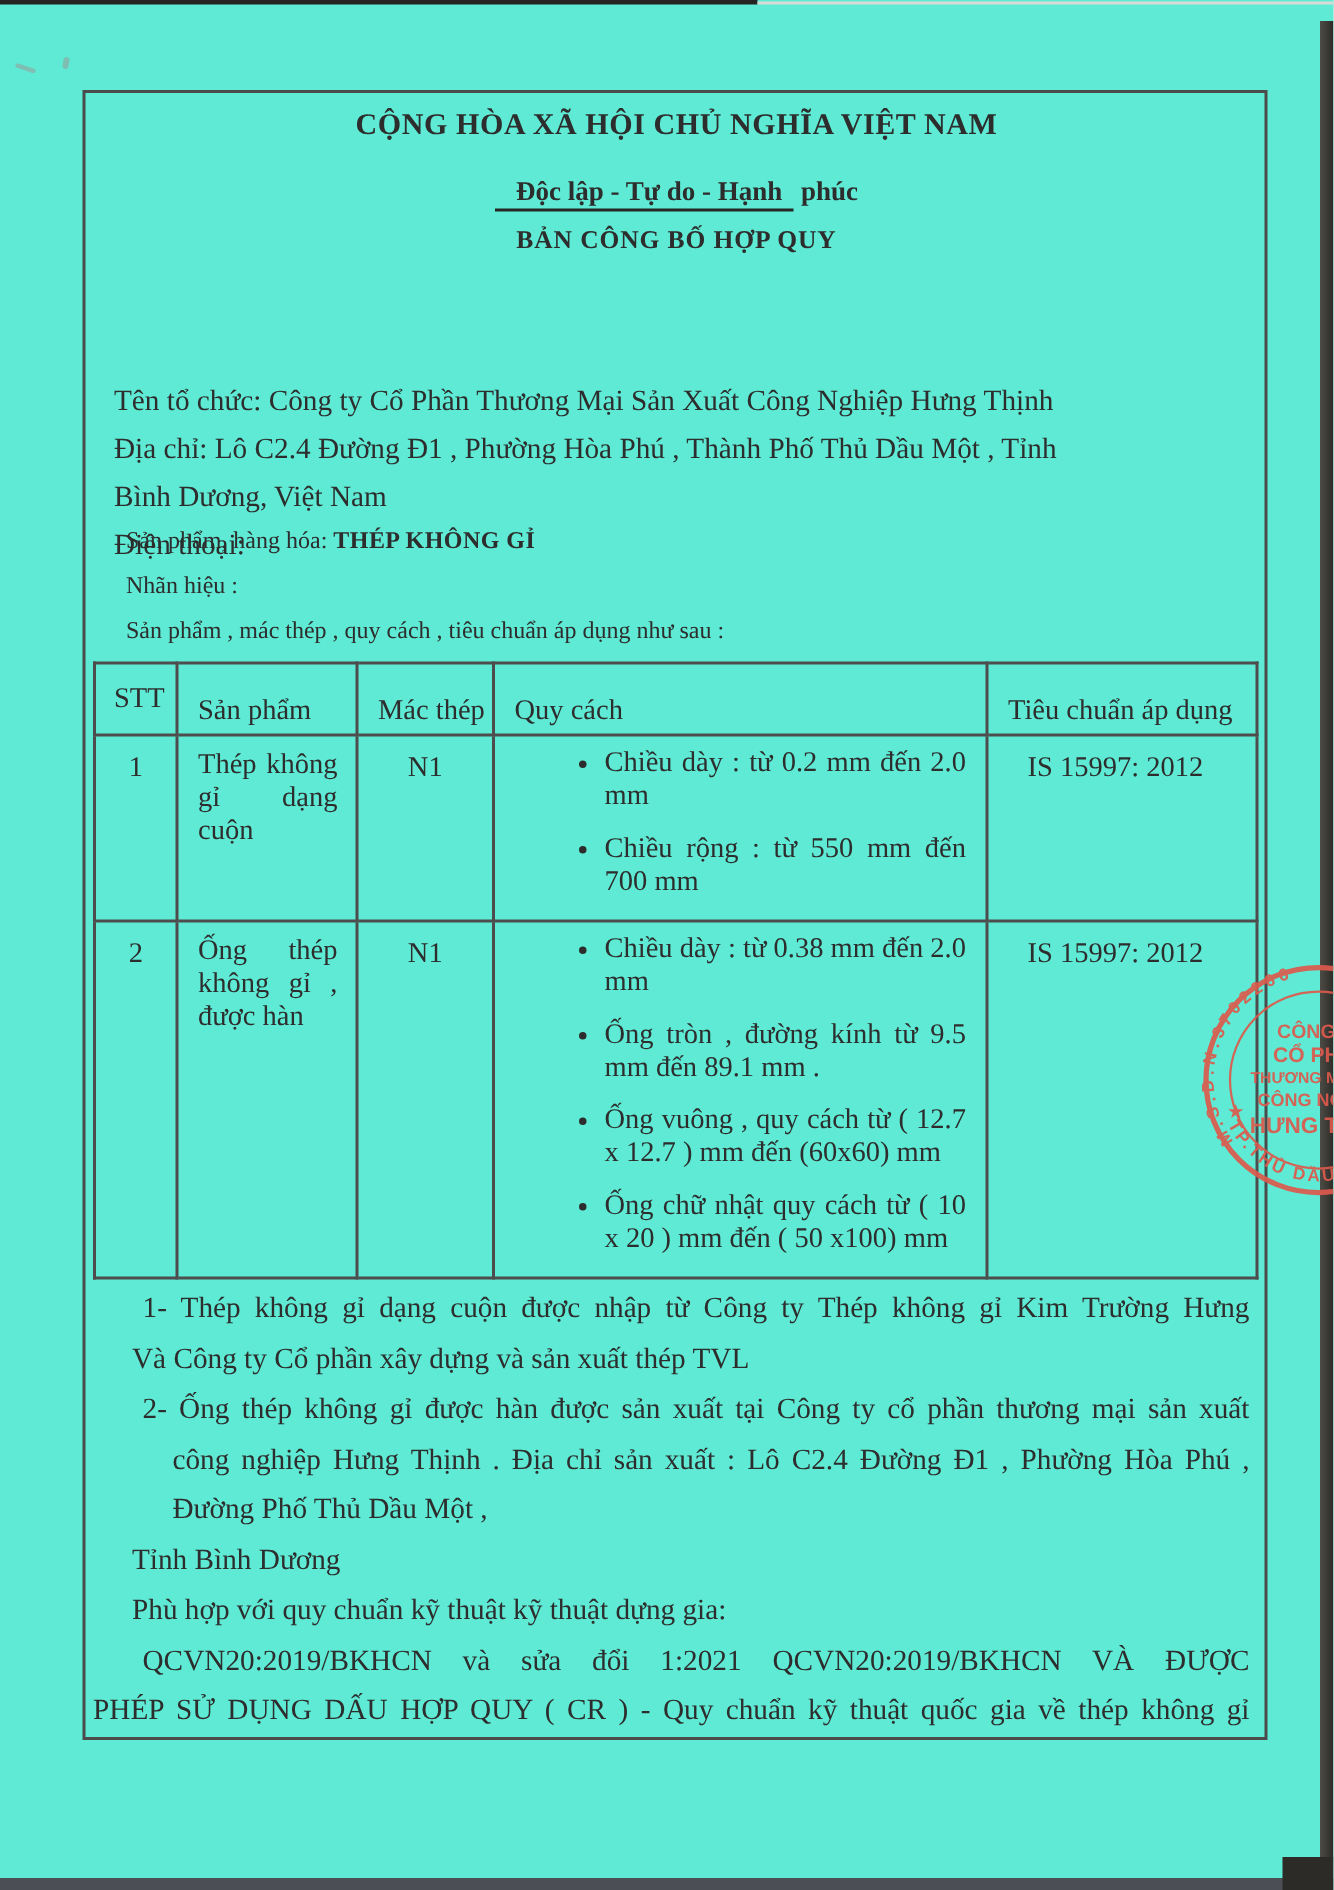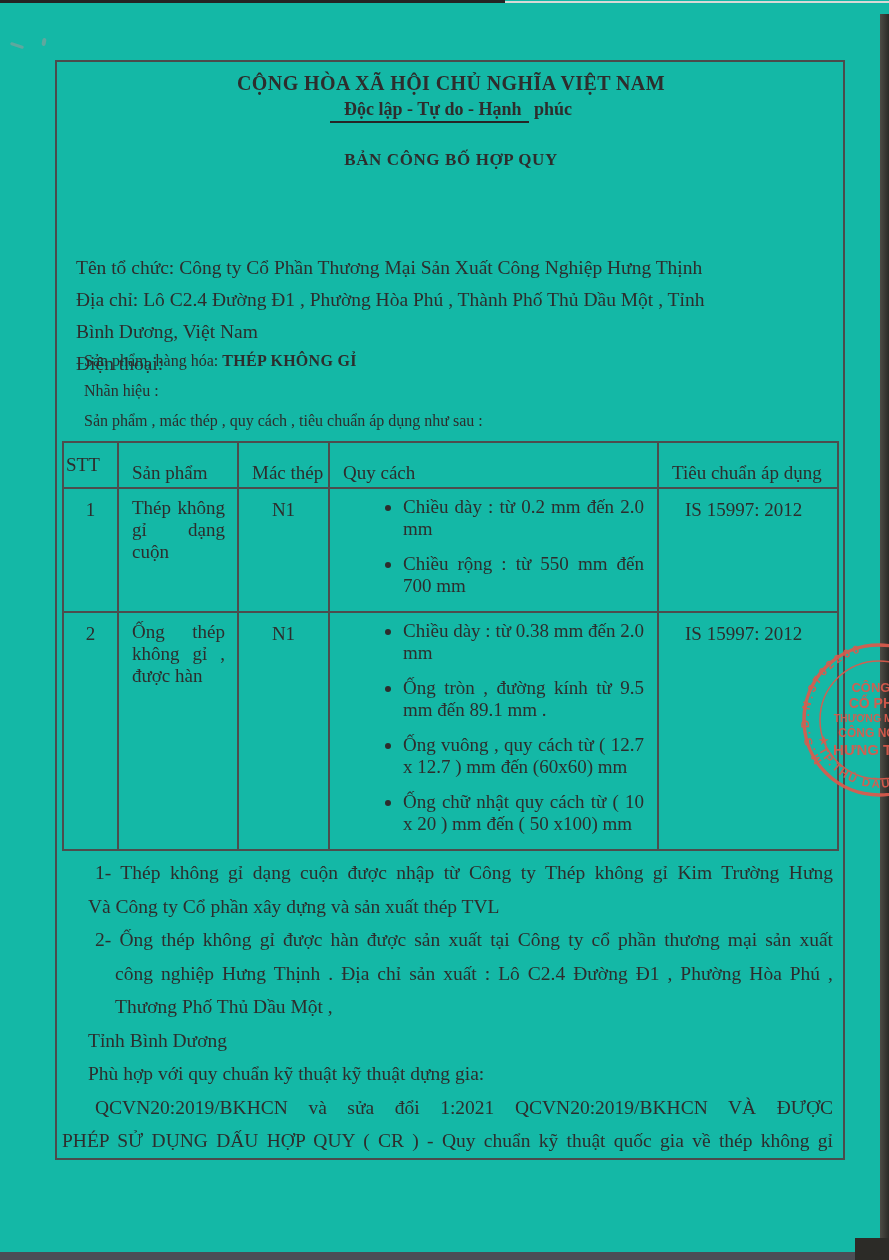--- a/index.html
+++ b/index.html
@@ -1,50 +1,50 @@
 <!DOCTYPE html>
 <html><head>
 <meta charset="utf-8">
 <style>
   html,body{margin:0;padding:0;background:#e9e9e7;}
   .page{
     position:relative;width:889px;height:1260px;overflow:hidden;
-    background:#14b8a6;
+    background:#5eead4;
     font-family:"Liberation Serif","DejaVu Serif",serif;
     color:#2d2d2d;
   }
   
   .edge-top-left{position:absolute;top:0;left:0;width:505px;height:3px;background:#242424;}
   .edge-top-right{position:absolute;top:1px;left:505px;right:0;height:2px;background:#d9d9d6;}
   .edge-right{position:absolute;top:14px;right:0;width:9px;height:1246px;background:linear-gradient(to left,#2c2b27,#4d4b45);}
   .edge-bottom{position:absolute;left:0;bottom:0;width:100%;height:8px;background:#4b4e55;}
   .edge-bottom-right{position:absolute;right:0;bottom:0;width:34px;height:22px;background:#2c2b27;}
   .smudge{position:absolute;background:#9a9a98;opacity:.55;border-radius:2px;}
 
   
   .frame{position:absolute;left:55px;top:60px;width:790px;height:1100px;border:2px solid #4b4b4b;box-sizing:border-box;}
 
   .center{text-align:center;}
   .abs{position:absolute;}
 
   .nat-line1{left:56px;top:72px;width:790px;font-size:20px;font-weight:bold;letter-spacing:.4px;}
-  .nat-line2{left:56px;top:99px;width:790px;font-size:18px;font-weight:bold;}
+  .nat-line2{left:56px;top:117px;width:790px;font-size:18px;font-weight:bold;}
   .nat-line2 .ul{border-bottom:2px solid #262626;padding:0 8px 2px 14px;}
   .doc-title{left:56px;top:150px;width:790px;font-size:17px;font-weight:bold;letter-spacing:.6px;}
   .doc-number{left:56px;top:191px;width:790px;font-size:19.5px;}
 
   .org-block{left:76px;top:220px;width:758px;font-size:19.5px;line-height:32px;margin-top:32px;}
   .product-block{left:84px;top:346px;width:750px;font-size:16px;line-height:30px;}
   .product-block .bold{font-weight:bold;letter-spacing:.3px;}
 
   
   table.spec{position:absolute;left:62px;top:441px;width:775px;border-collapse:collapse;table-layout:fixed;font-size:19px;}
   table.spec th,table.spec td{border:2px solid #4d4d4d;font-weight:normal;box-sizing:border-box;}
   table.spec th{height:46px;vertical-align:middle;text-align:left;padding:16px 0 0 13px;}
-  table.spec th.c-stt{text-align:left;padding:2px;border-radius:14px;}
+  table.spec th.c-stt{text-align:left;padding:12px;border-radius:14px;}
   table.spec td{vertical-align:top;}
   td.stt{text-align:center;padding-top:10px;}
   td.sanpham{padding:8px 12px 0 13px;text-align:justify;}
   td.mac{text-align:center;padding-top:10px;}
   td.quycach ul{margin:6px 0 0 0;padding:0 8px 0 72px;}
   td.quycach li{margin-bottom:13px;text-align:justify;padding-right:4px;}
   td.tieuchuan{padding:10px 4px 0 26px;}
   tr.r1 td{height:94px;}
   tr.r2 td{height:235px;}
 
@@ -136,21 +136,21 @@
       <td class="tieuchuan">IS 15997: 2012</td>
     </tr>
   </tbody>
     </table>
 
   <div class="notes">
     <div class="pl33 just">1-  Thép không gỉ dạng cuộn được nhập từ Công ty Thép không gỉ Kim Trường Hưng</div>
     <div class="pl26">Và Công ty Cổ phần xây dựng và sản xuất thép TVL</div>
     <div class="pl33 just">2-  Ống thép không gỉ được hàn được sản xuất tại Công ty cổ phần thương mại sản xuất</div>
     <div class="pl53 just">công nghiệp Hưng Thịnh . Địa chỉ sản xuất : Lô C2.4 Đường Đ1 , Phường Hòa Phú ,</div>
-    <div class="pl53">Thương Phố Thủ Dầu Một ,</div>
+    <div class="pl53">Đường Phố Thủ Dầu Một ,</div>
     <div class="pl26">Tỉnh Bình Dương</div>
     <div class="pl26">Phù hợp với quy chuẩn kỹ thuật kỹ thuật dựng gia:</div>
     <div class="pl33 just">QCVN20:2019/BKHCN và sửa đổi 1:2021 QCVN20:2019/BKHCN VÀ ĐƯỢC</div>
     <div class="just">PHÉP SỬ DỤNG DẤU HỢP QUY ( CR ) -  Quy chuẩn kỹ thuật quốc gia về thép không gỉ</div>
   </div>
 
   <svg class="stamp" viewBox="0 0 160 160">
     <circle cx="80" cy="80" r="75" fill="none" stroke="#dd5a4c" stroke-width="3.5"></circle>
     <circle cx="80" cy="80" r="59" fill="none" stroke="#dd5a4c" stroke-width="1.5"></circle>
     <defs>

